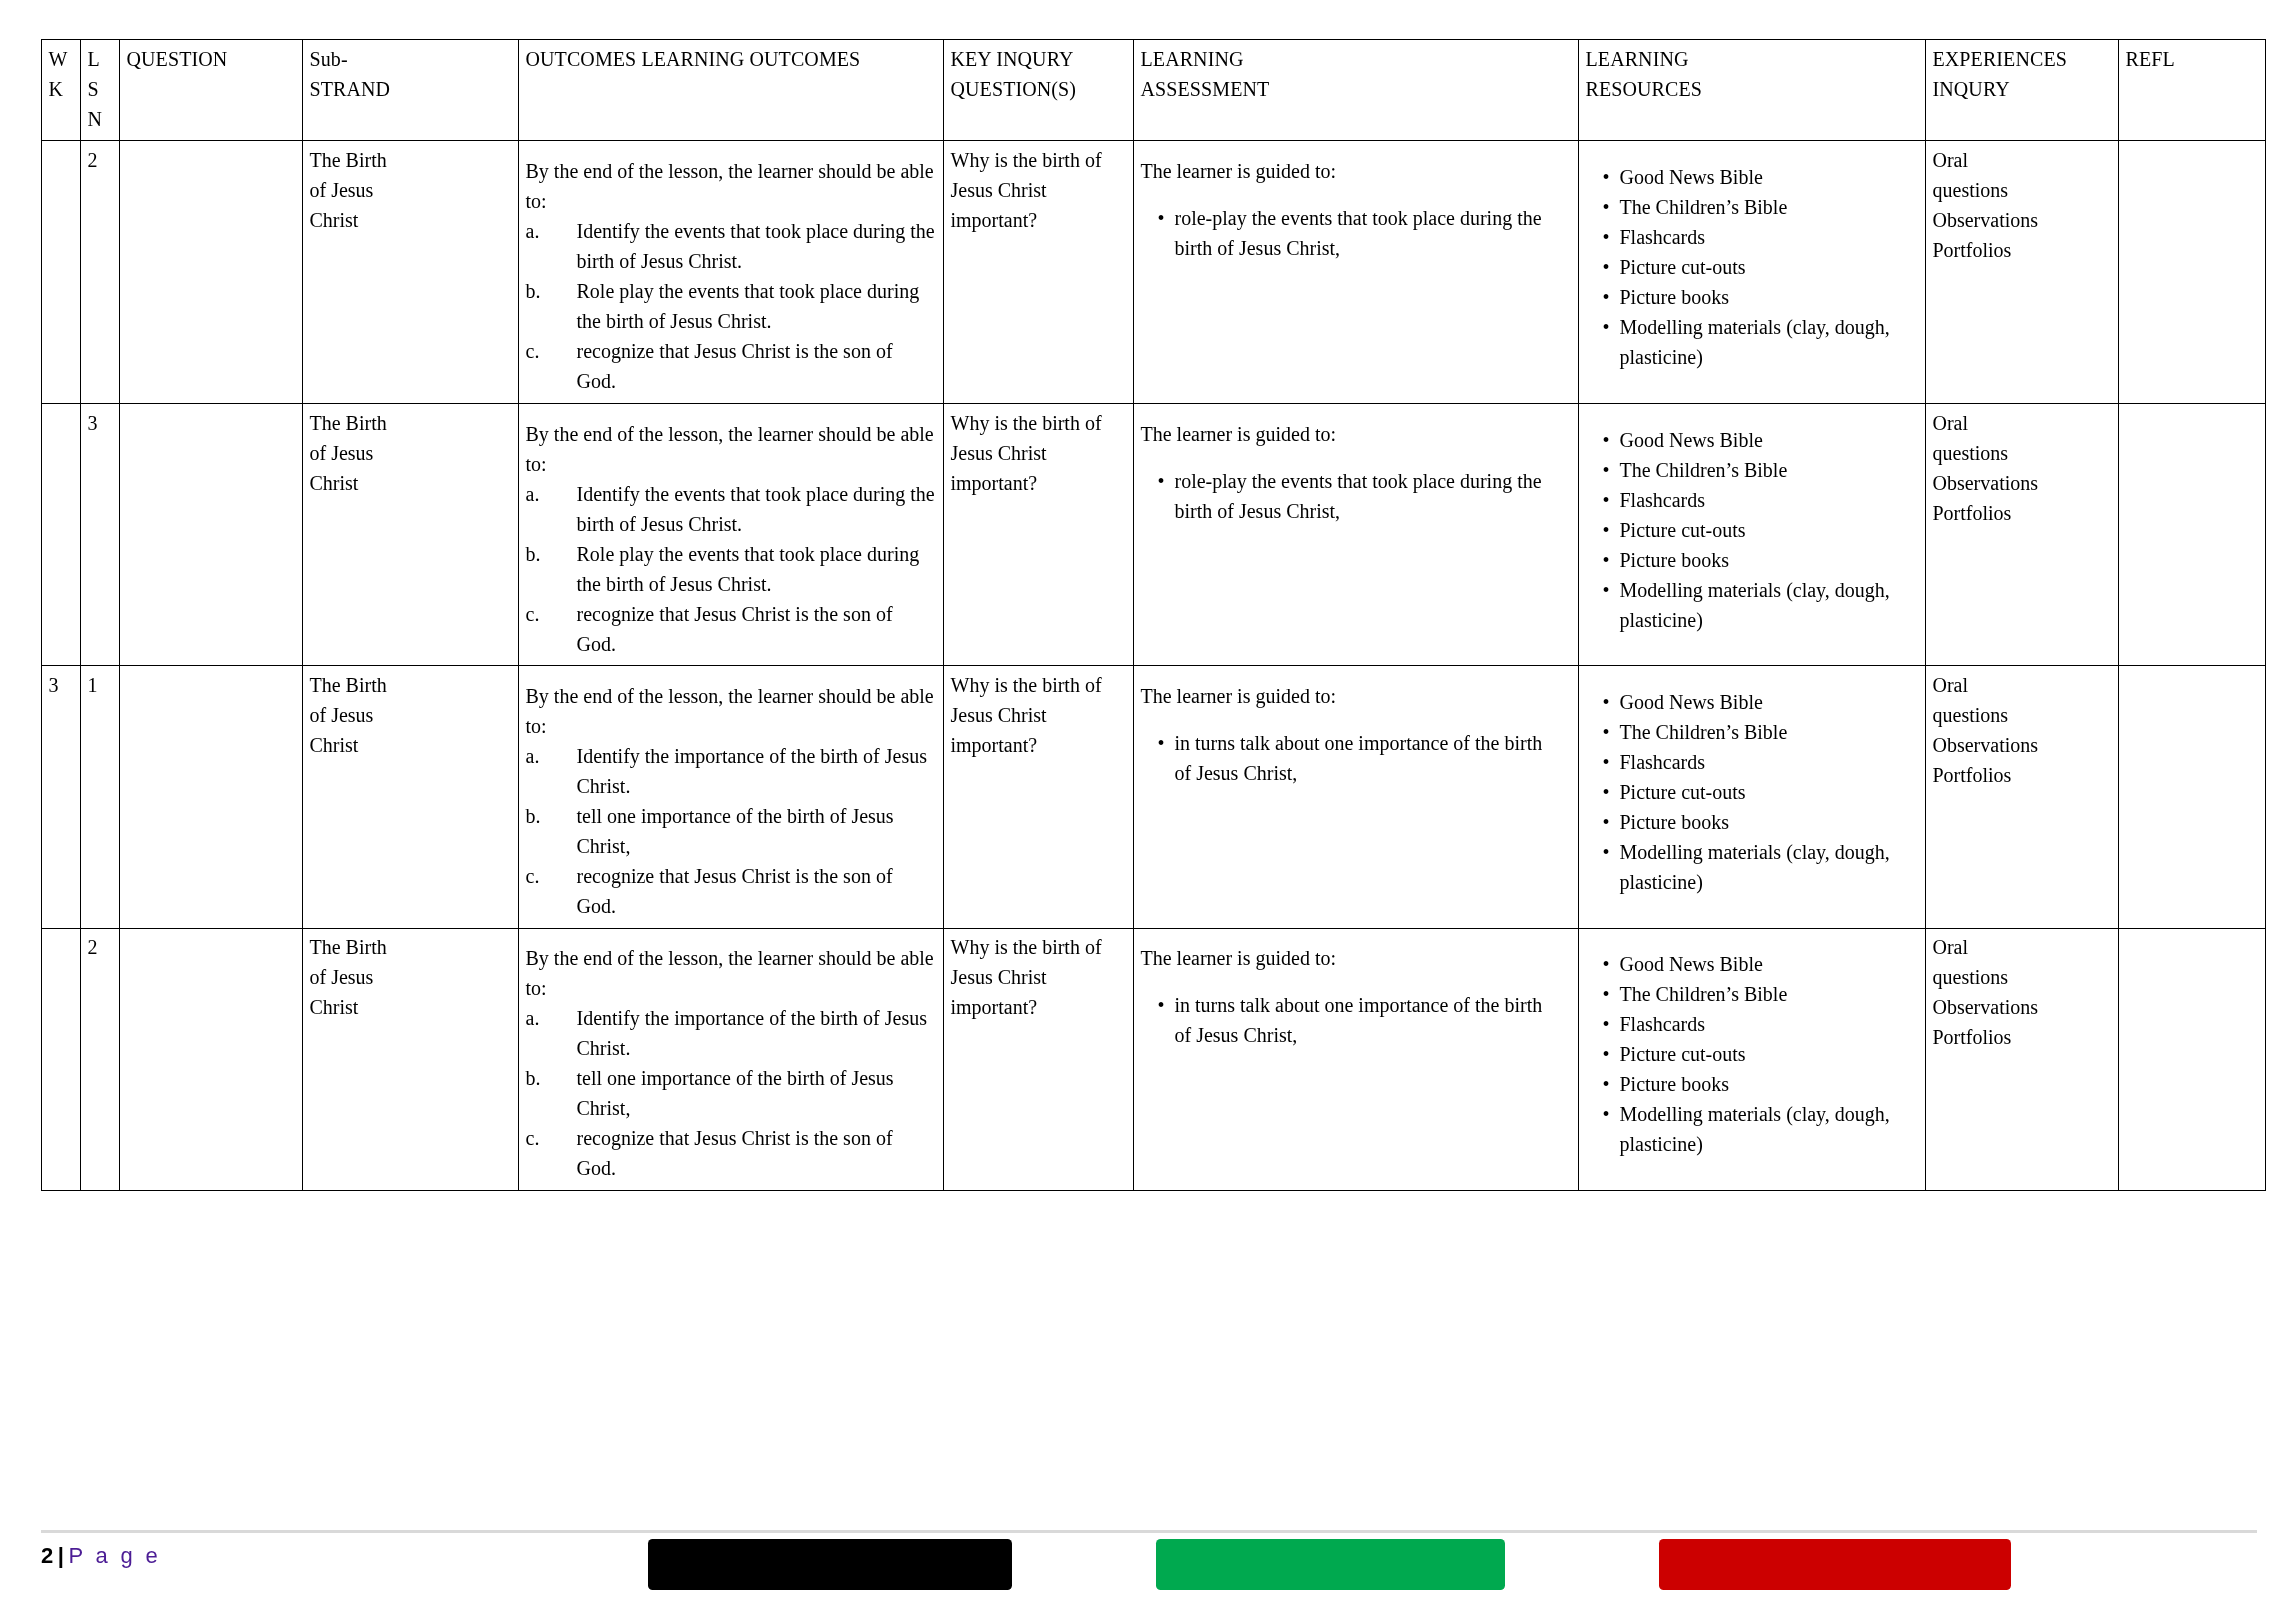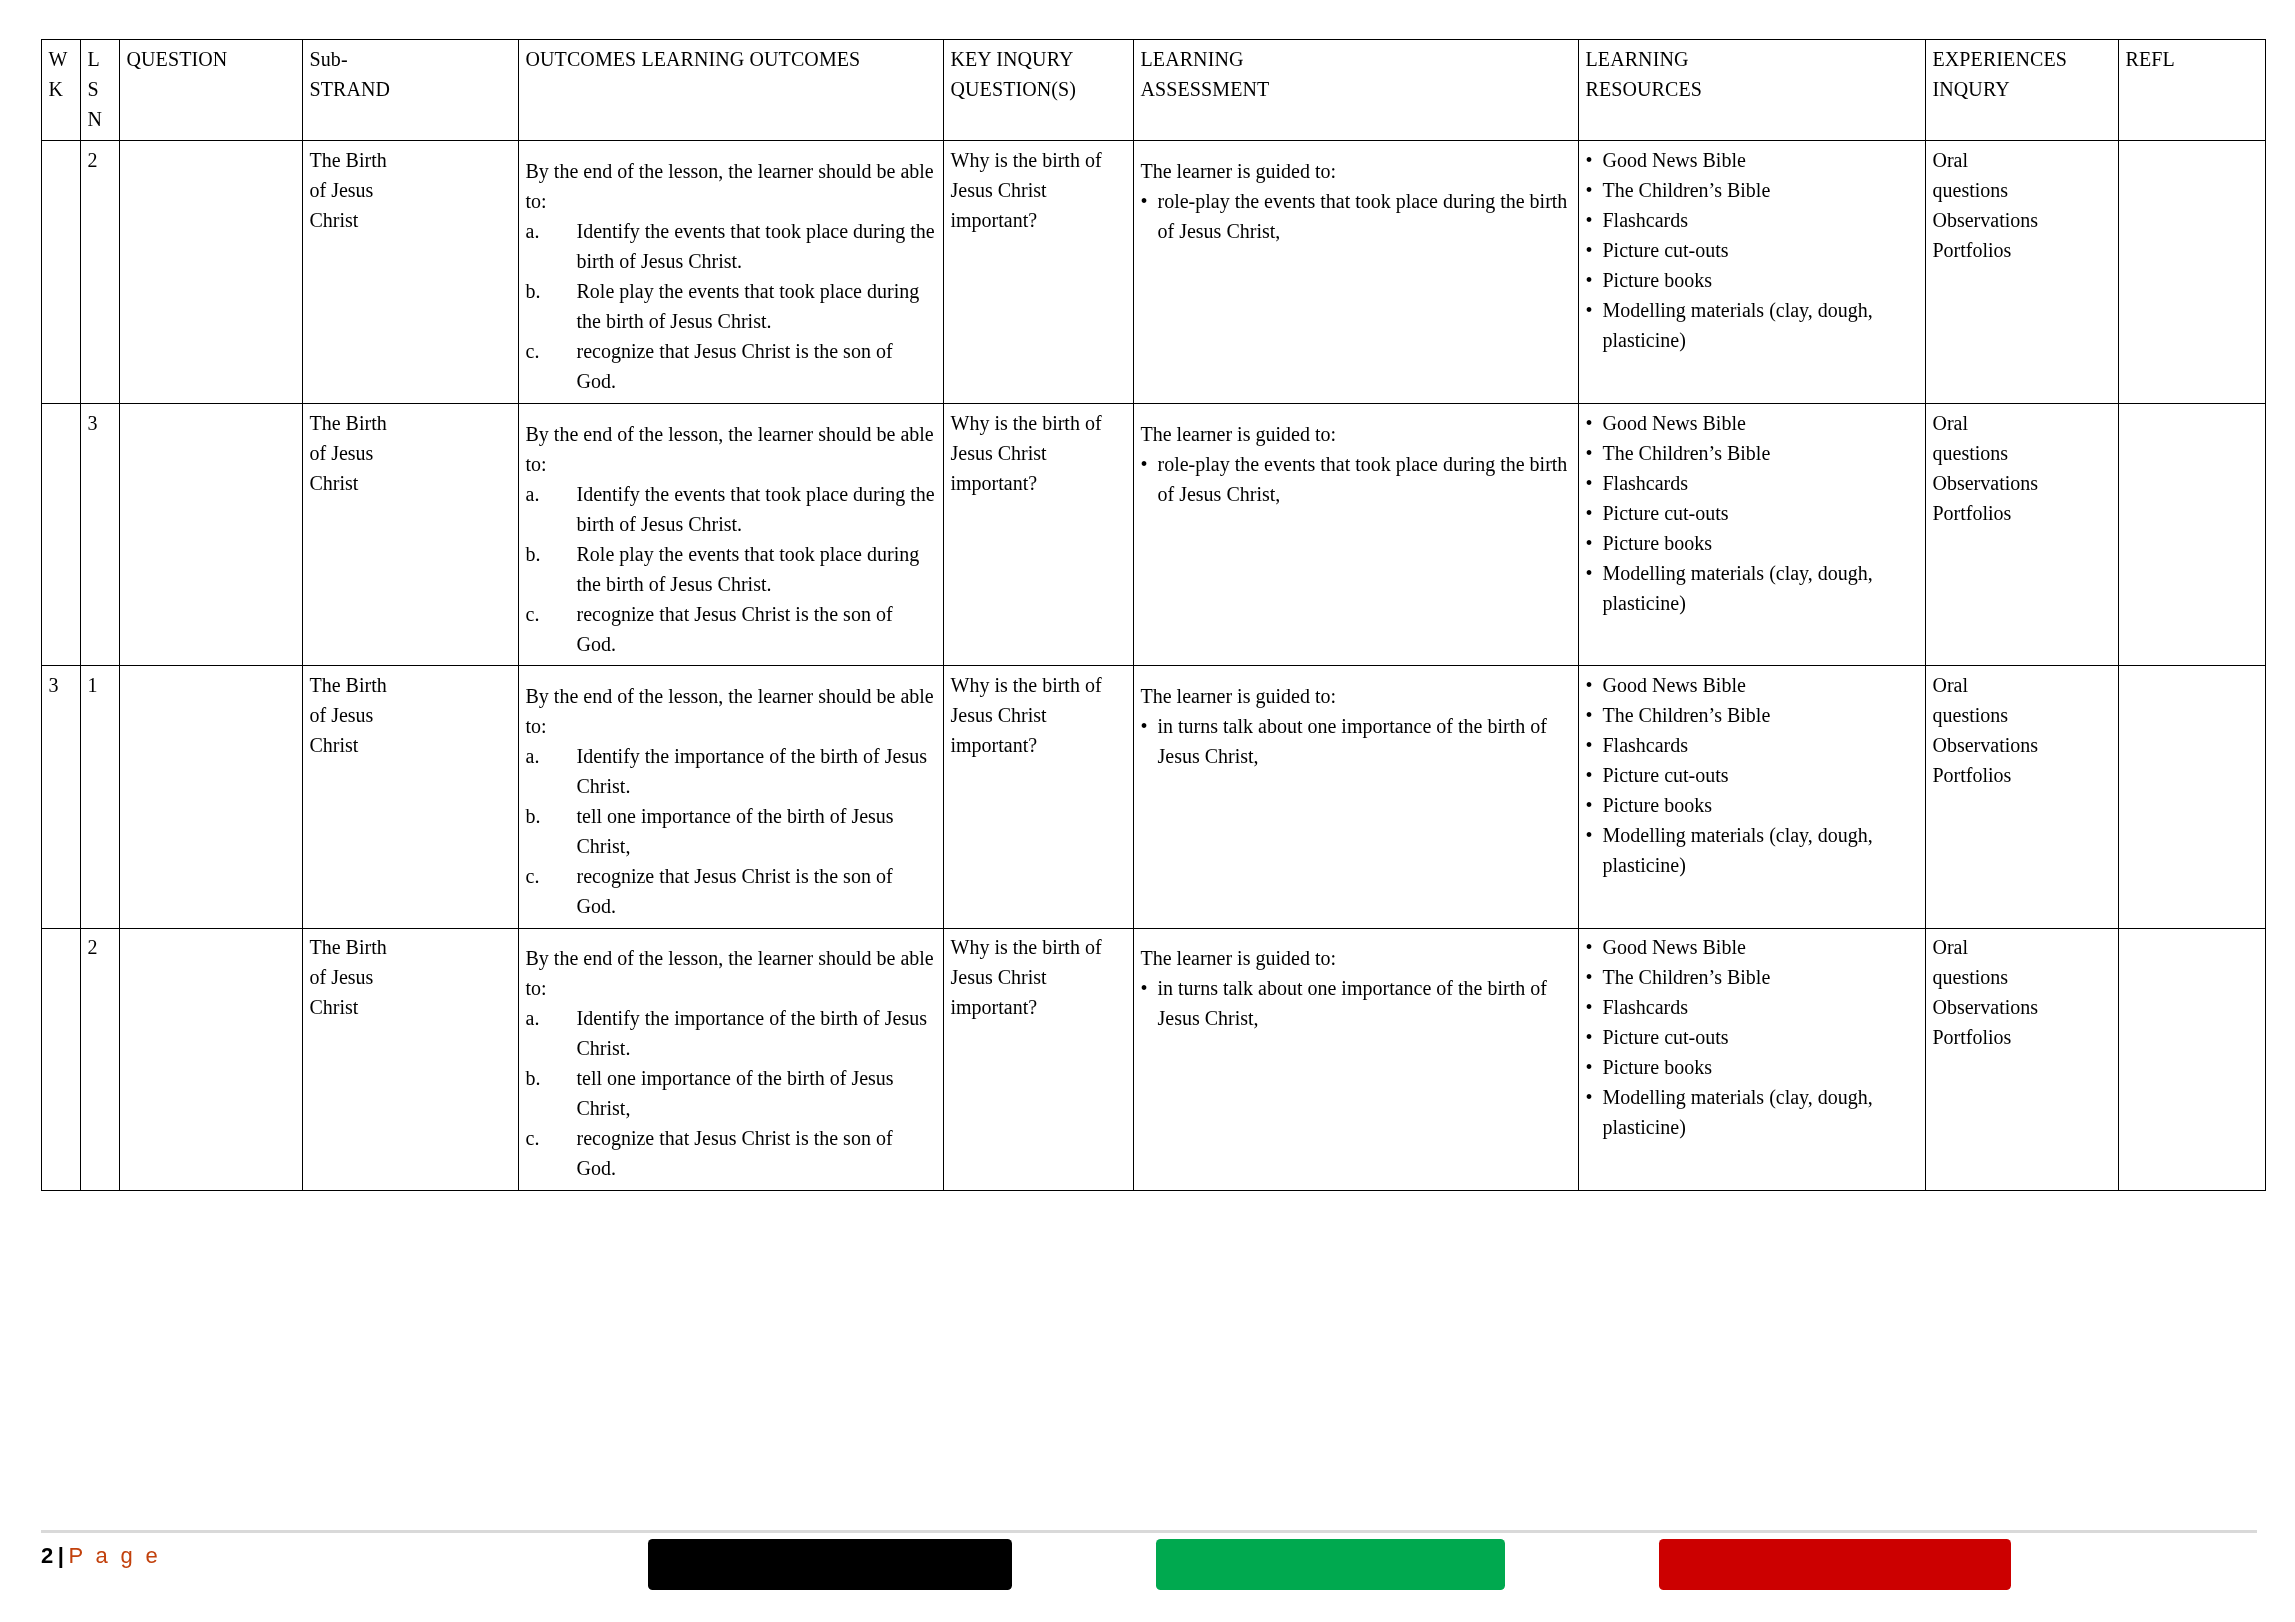--- a/index.html
+++ b/index.html
@@ -101,21 +101,21 @@
   ol.alpha > li > .lbl {
     position: absolute;
     left: 0;
     top: 0;
     width: 39px;
   }
 
   
   ul.dots {
     list-style: none;
-    margin: 0;
+    margin: 17px;
     padding: 0;
   }
   ul.dots > li {
     position: relative;
     padding-left: 17px;
     margin: 0;
   }
   ul.dots > li::before {
     content: "\2022";
     position: absolute;
@@ -151,21 +151,21 @@
   .footer-page .num {
     font-weight: bold;
     color: #000;
   }
   .footer-page .bar {
     font-weight: bold;
     color: #000;
     margin: 0 3.9px 0 3.9px;
   }
   .footer-page .word {
-    color: #c2410c;
+    color: #4c1d95;
     letter-spacing: 3.3px;
   }
 
   .flagbar {
     position: absolute;
     top: 1539px;
     height: 51px;
     border-radius: 4.6px;
   }
   .flagbar.black { left: 648px;  width: 364px; background: #000000; }

